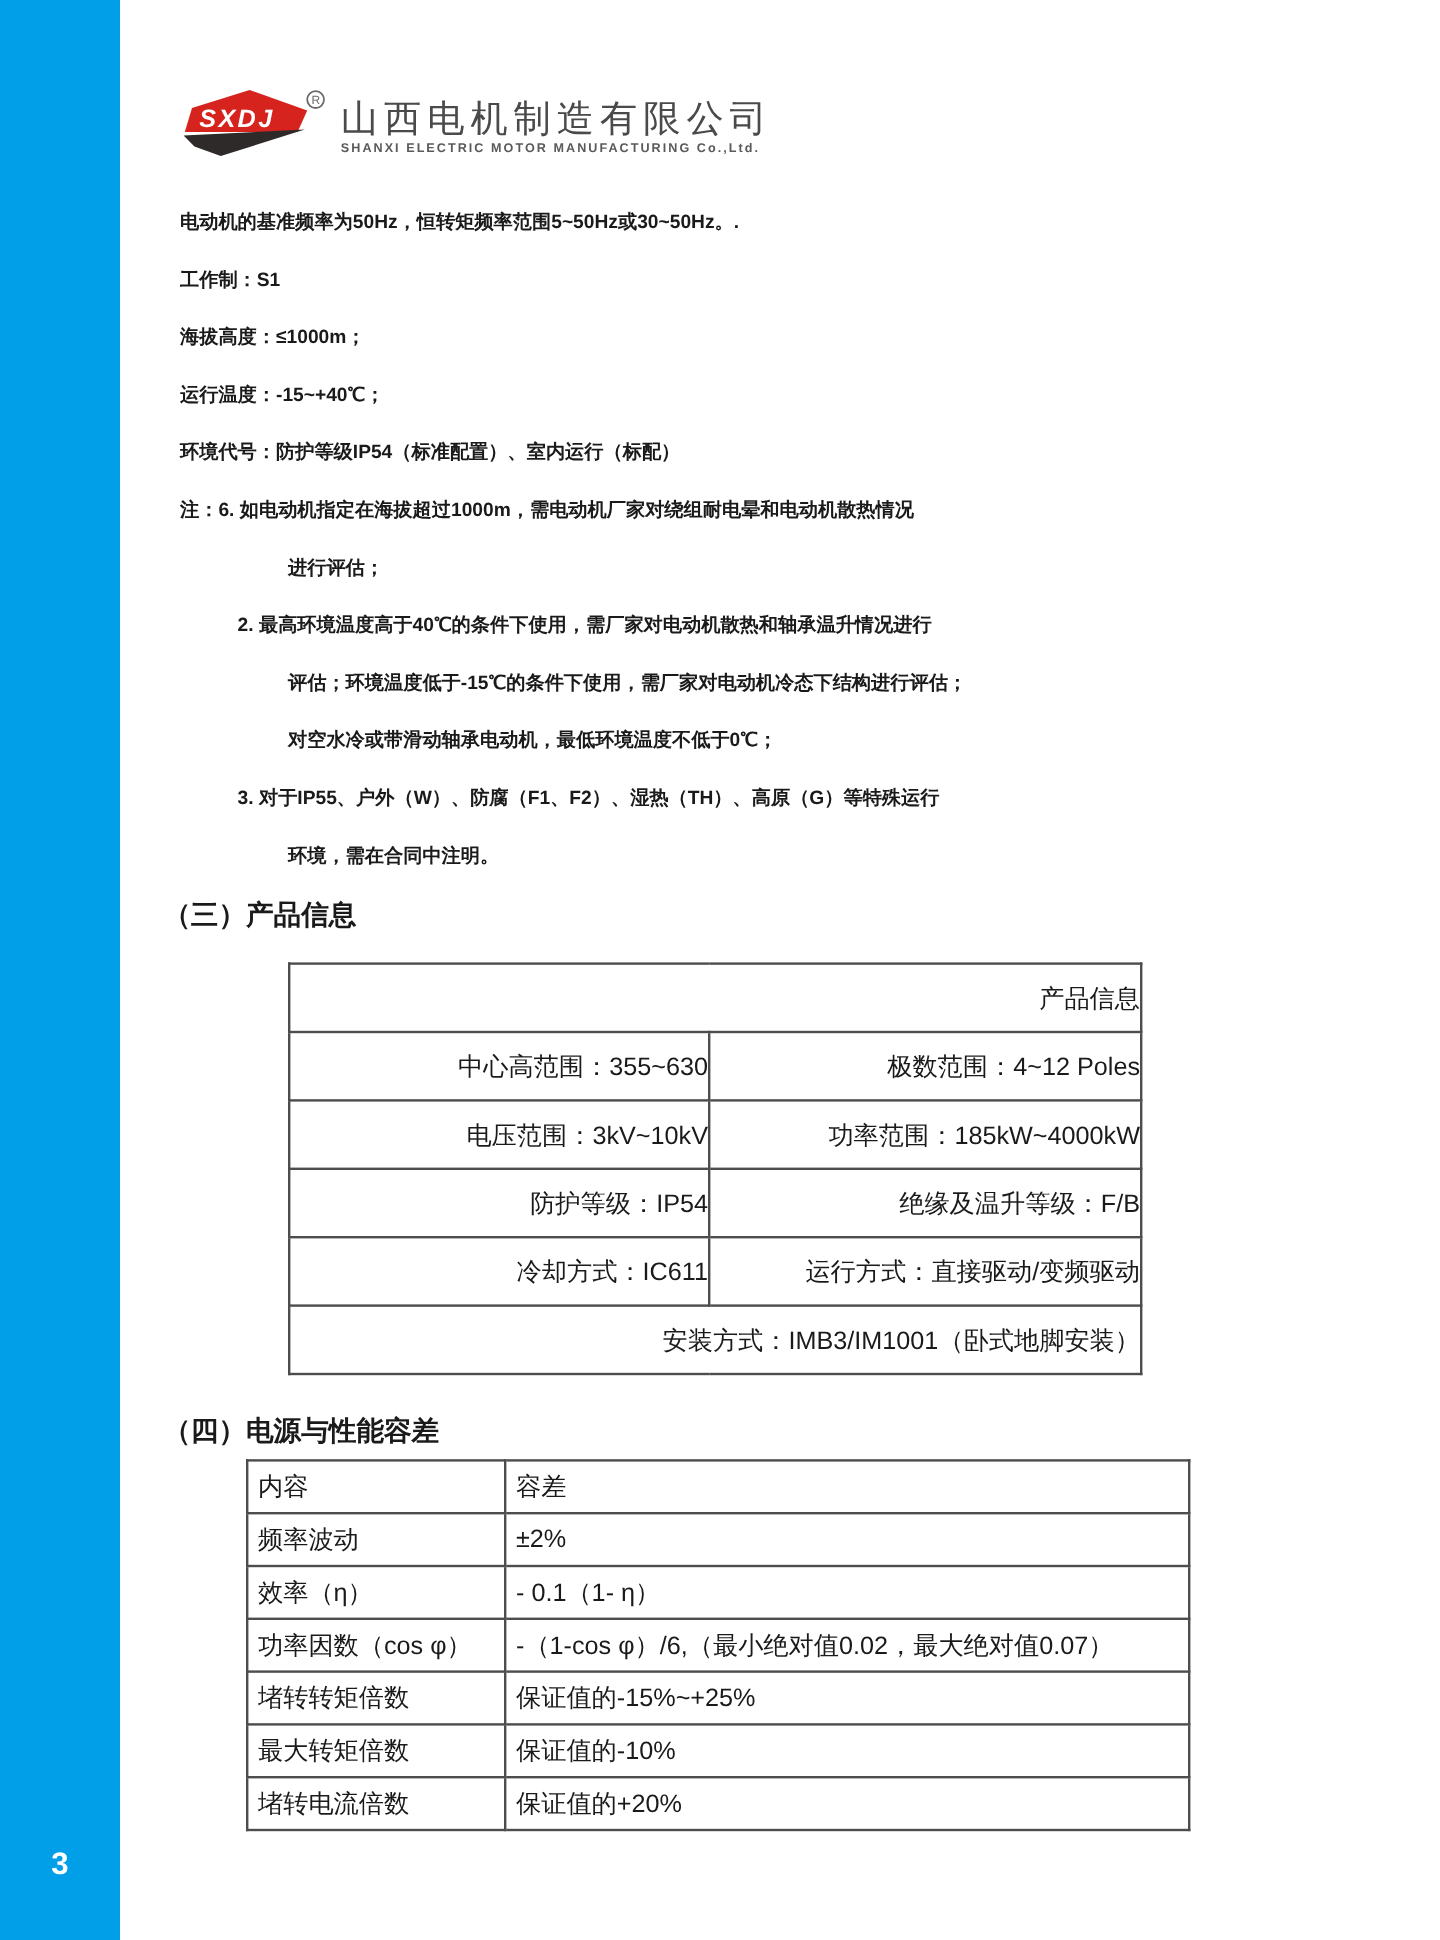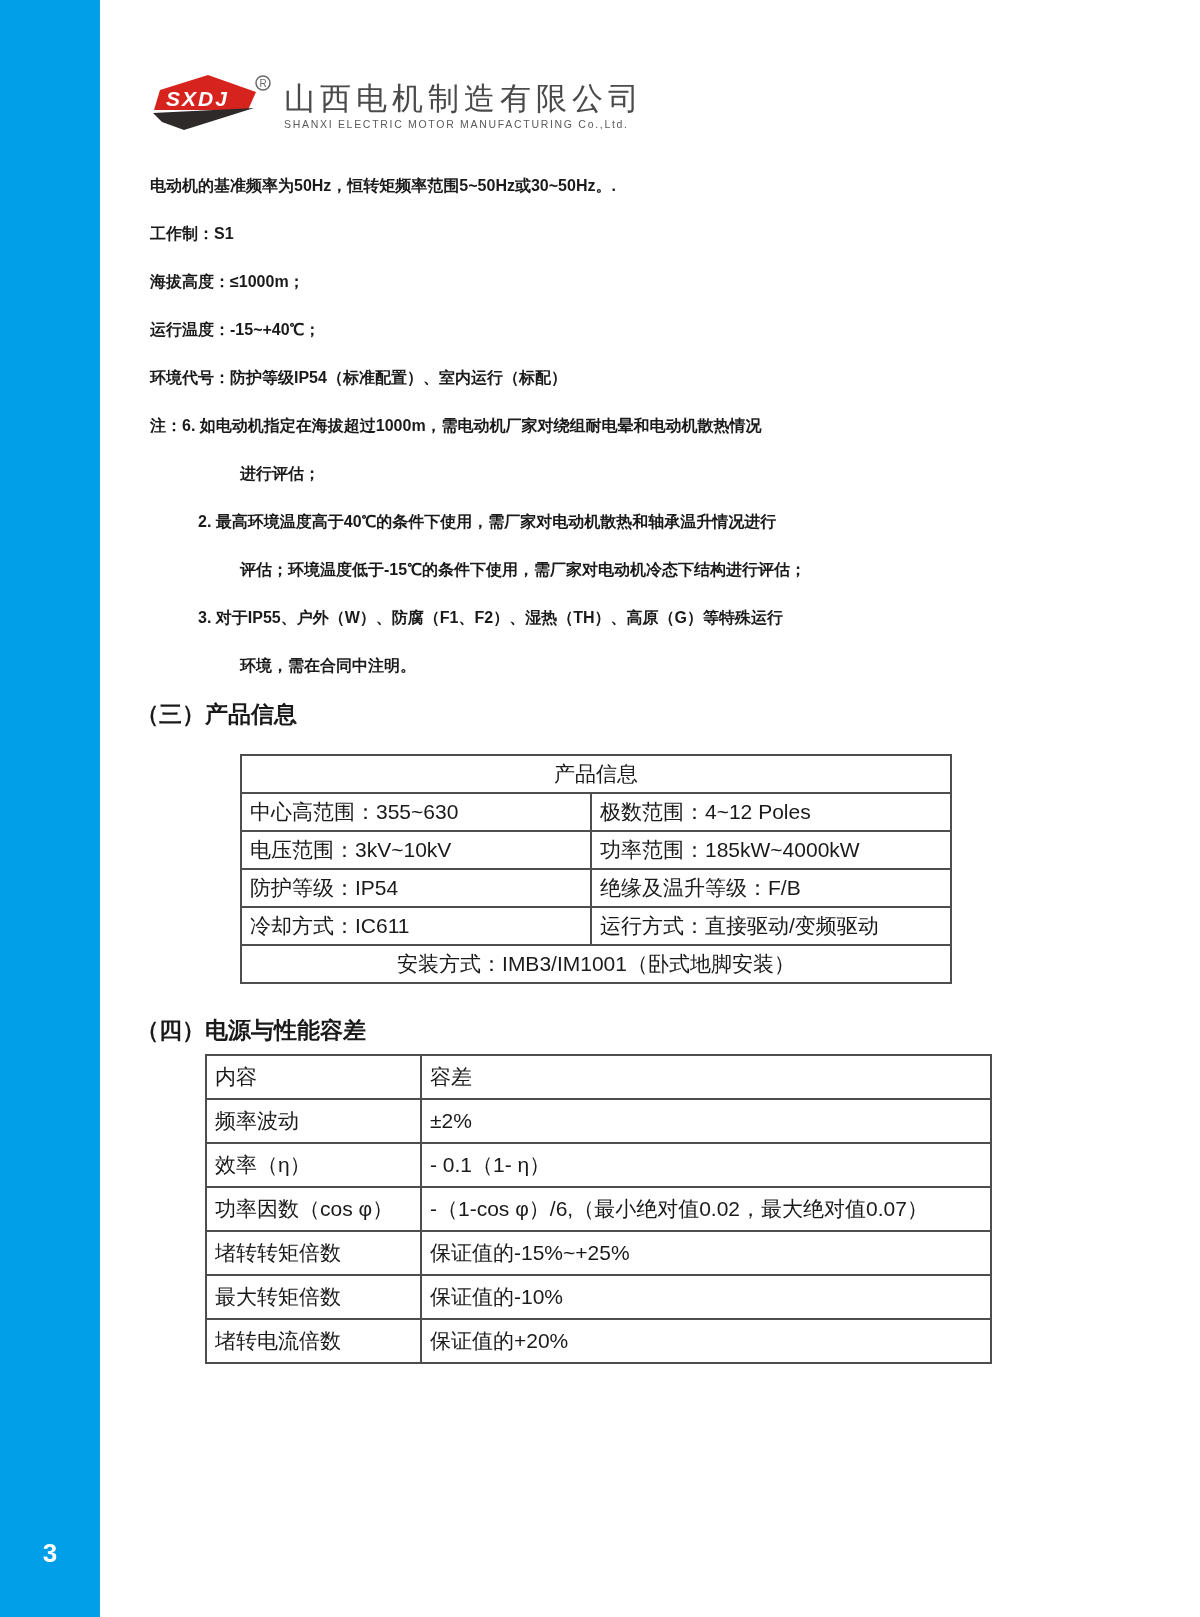--- a/index.html
+++ b/index.html
@@ -51,20 +51,21 @@
     letter-spacing: 5px;
     line-height: 34px;
     white-space: nowrap;
   }
   .company-en {
     font-size: 10.5px;
     color: #5a5a5a;
     letter-spacing: 1.7px;
     margin-top: 2px;
     white-space: nowrap;
+    font-weight: bold;
   }
   
   .body-text { margin-top: 24px; font-size: 16px; font-weight: bold; }
   .bline { line-height: 48px; white-space: nowrap; }
   .indent-item { padding-left: 48px; }
   .indent-cont { padding-left: 90px; }
   .section-heading {
     font-size: 23px;
     font-weight: bold;
     line-height: 48px;
@@ -79,21 +80,21 @@
     padding-left: 8px;
     white-space: nowrap;
     overflow: hidden;
   }
   td.center { text-align: center; padding-left: 0; }
   .product-table {
     margin-top: 16px;
     margin-left: 90px;
     width: 710px;
   }
-  .product-table td { height: 38px; }
+  .product-table td { height: 57px; text-align: right; }
   .product-table col.c1 { width: 350px; }
   .product-table col.c2 { width: 360px; }
   .tolerance-table {
     margin-left: 55px;
     width: 785px;
   }
   .tolerance-table td { height: 44px; }
   .tolerance-table col.c1 { width: 215px; }
   .tolerance-table col.c2 { width: 570px; }
   .gap-lg { height: 22px; }
@@ -124,20 +125,21 @@
     <div class="body-text">
       <div class="bline">电动机的基准频率为50Hz，恒转矩频率范围5~50Hz或30~50Hz。.</div>
       <div class="bline">工作制：S1</div>
       <div class="bline">海拔高度：≤1000m；</div>
       <div class="bline">运行温度：-15~+40℃；</div>
       <div class="bline">环境代号：防护等级IP54（标准配置）、室内运行（标配）</div>
       <div class="bline">注：6. 如电动机指定在海拔超过1000m，需电动机厂家对绕组耐电晕和电动机散热情况</div>
       <div class="bline indent-cont">进行评估；</div>
       <div class="bline indent-item">2. 最高环境温度高于40℃的条件下使用，需厂家对电动机散热和轴承温升情况进行</div>
       <div class="bline indent-cont">评估；环境温度低于-15℃的条件下使用，需厂家对电动机冷态下结构进行评估；</div>
+      <div class="bline indent-cont">对空水冷或带滑动轴承电动机，最低环境温度不低于0℃；</div>
       <div class="bline indent-item">3. 对于IP55、户外（W）、防腐（F1、F2）、湿热（TH）、高原（G）等特殊运行</div>
       <div class="bline indent-cont">环境，需在合同中注明。</div>
     </div>
 
     <div class="section-heading">（三）产品信息</div>
 
     <table class="product-table">
       <colgroup>
           <col class="c1">
           <col class="c2">

